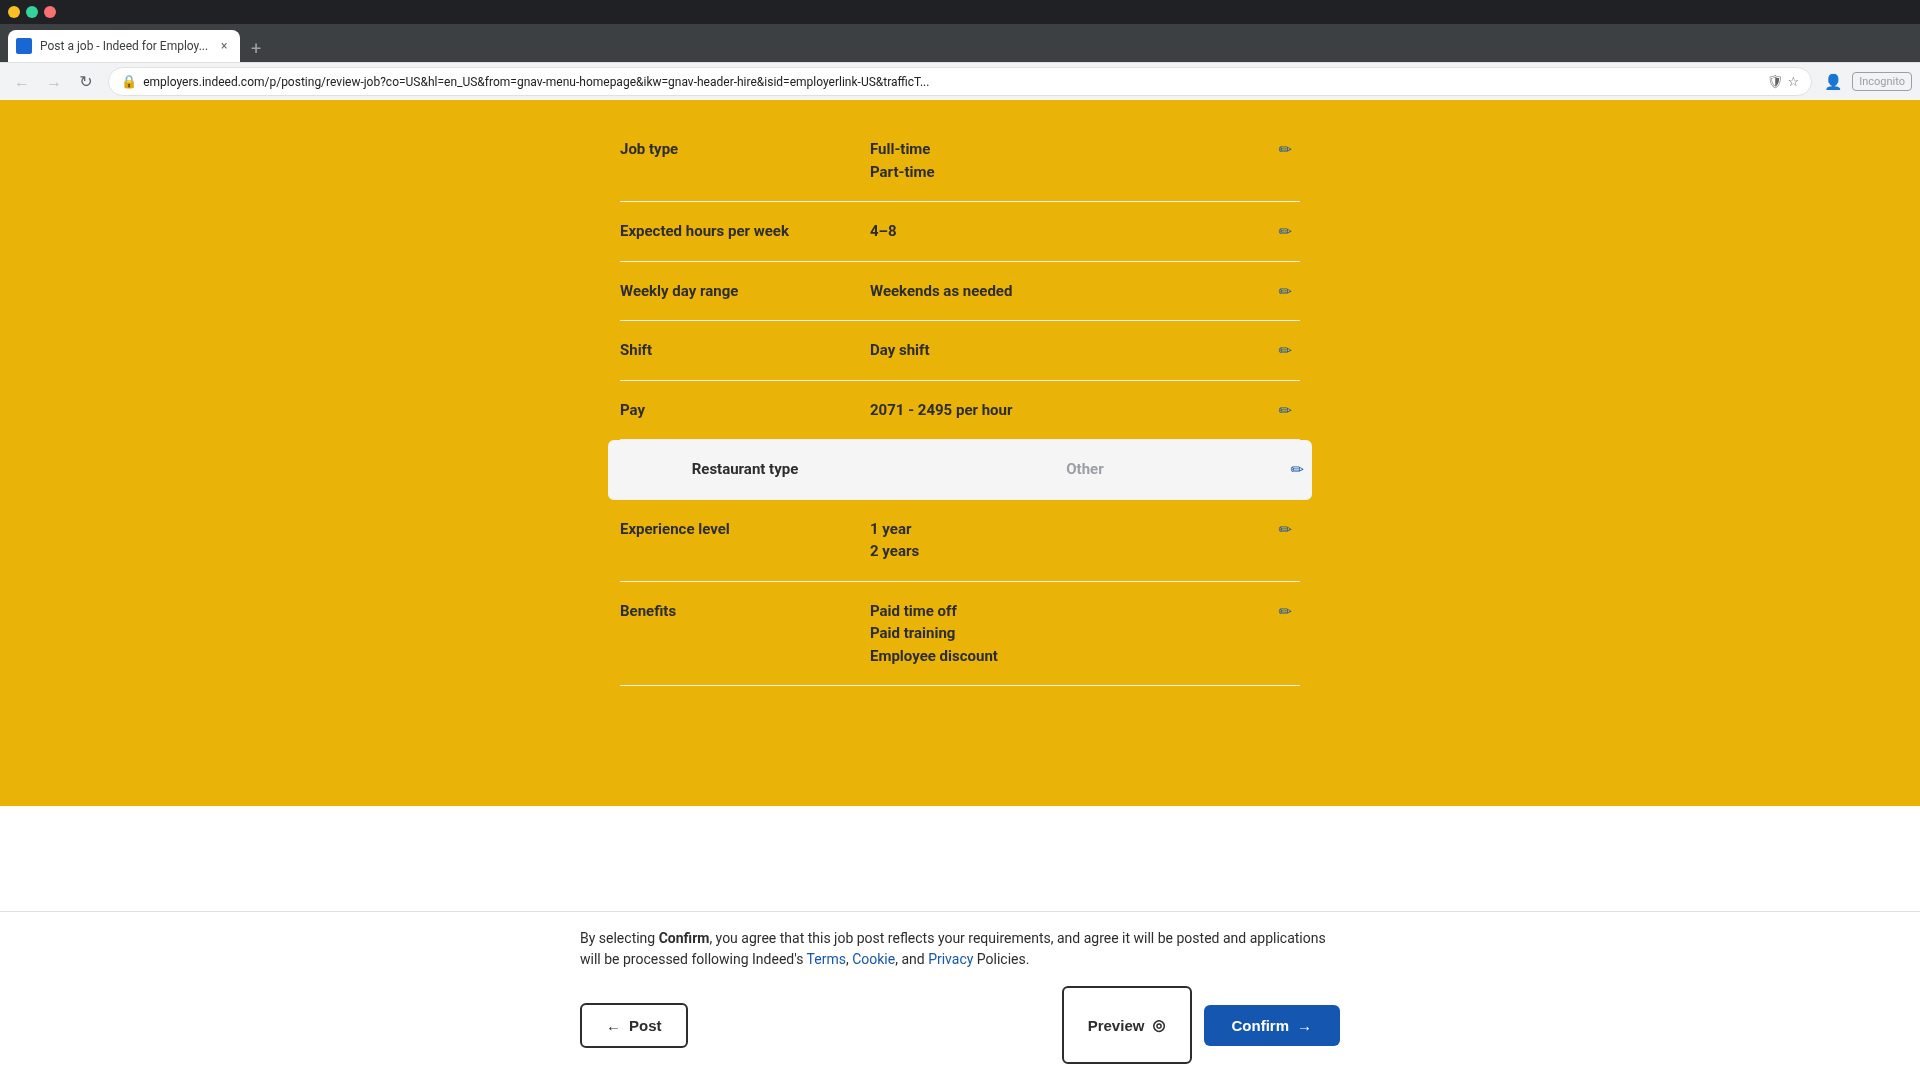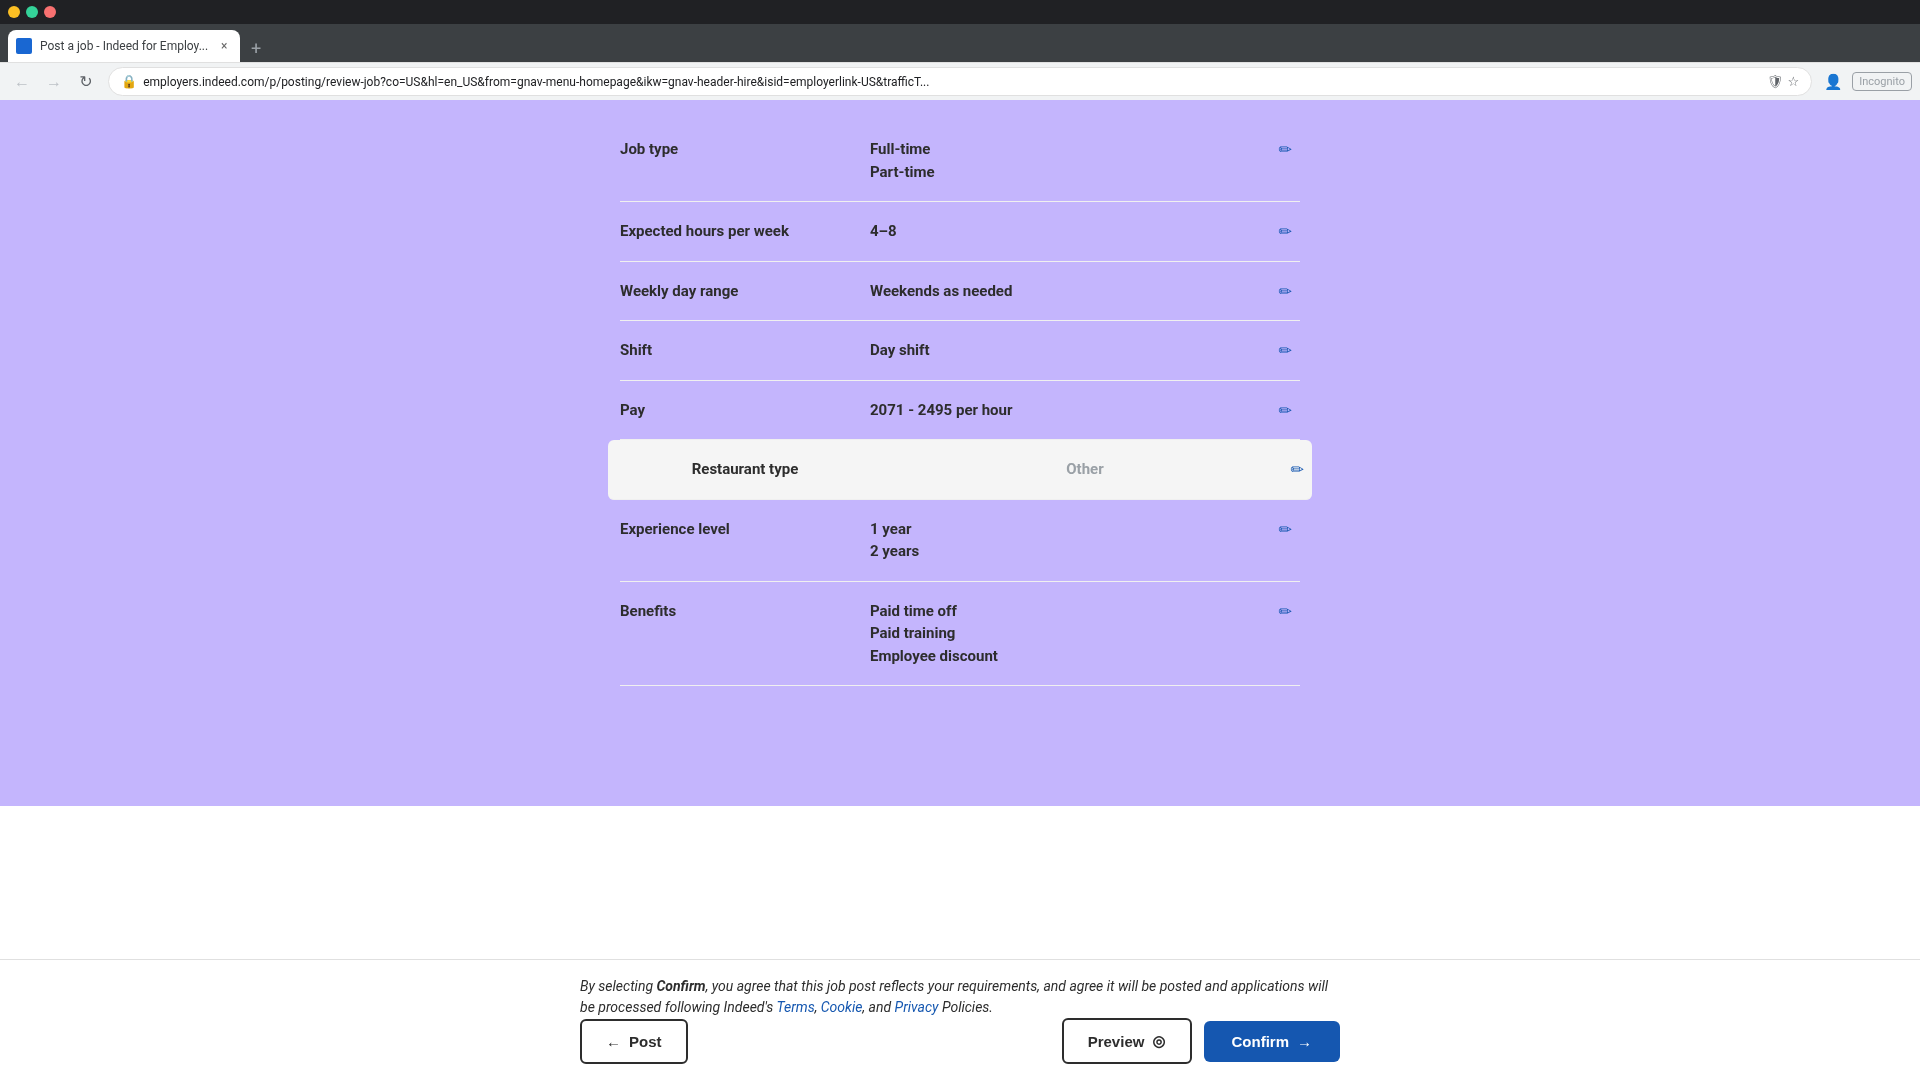--- a/index.html
+++ b/index.html
@@ -169,21 +169,21 @@
     .incognito-badge {
       font-size: 11px;
       color: #9aa0a6;
       padding: 2px 6px;
       border: 1px solid #9aa0a6;
       border-radius: 4px;
     }
 
     
     .page-content {
-      background: #c4b5fd;
+      background: #eab308;
       min-height: 520px;
       padding: 0 0 100px 0;
     }
 
     .form-table {
       width: 100%;
       max-width: 760px;
       margin: 0 auto;
       padding: 20px 40px;
     }
@@ -252,21 +252,21 @@
 
     .bottom-bar-content {
       max-width: 760px;
       margin: 0 auto;
     }
 
     .confirm-text {
       font-size: 14px;
       color: #2d2d2d;
       line-height: 1.5;
-      font-style: italic;
+      margin-bottom: 16px;
     }
 
     .confirm-text strong {
       font-weight: 700;
     }
 
     .confirm-text a {
       color: #1557b0;
       text-decoration: none;
     }
@@ -294,21 +294,21 @@
     .btn-right-group {
       display: flex;
       gap: 12px;
       align-items: center;
     }
 
     .btn-preview {
       display: flex;
       align-items: center;
       gap: 8px;
-      padding: 12px 24px;
+      padding: 28px 24px;
       border: 2px solid #2d2d2d;
       background: #fff;
       border-radius: 6px;
       font-size: 15px;
       font-weight: 600;
       cursor: pointer;
       color: #2d2d2d;
     }
 
     .btn-confirm {

